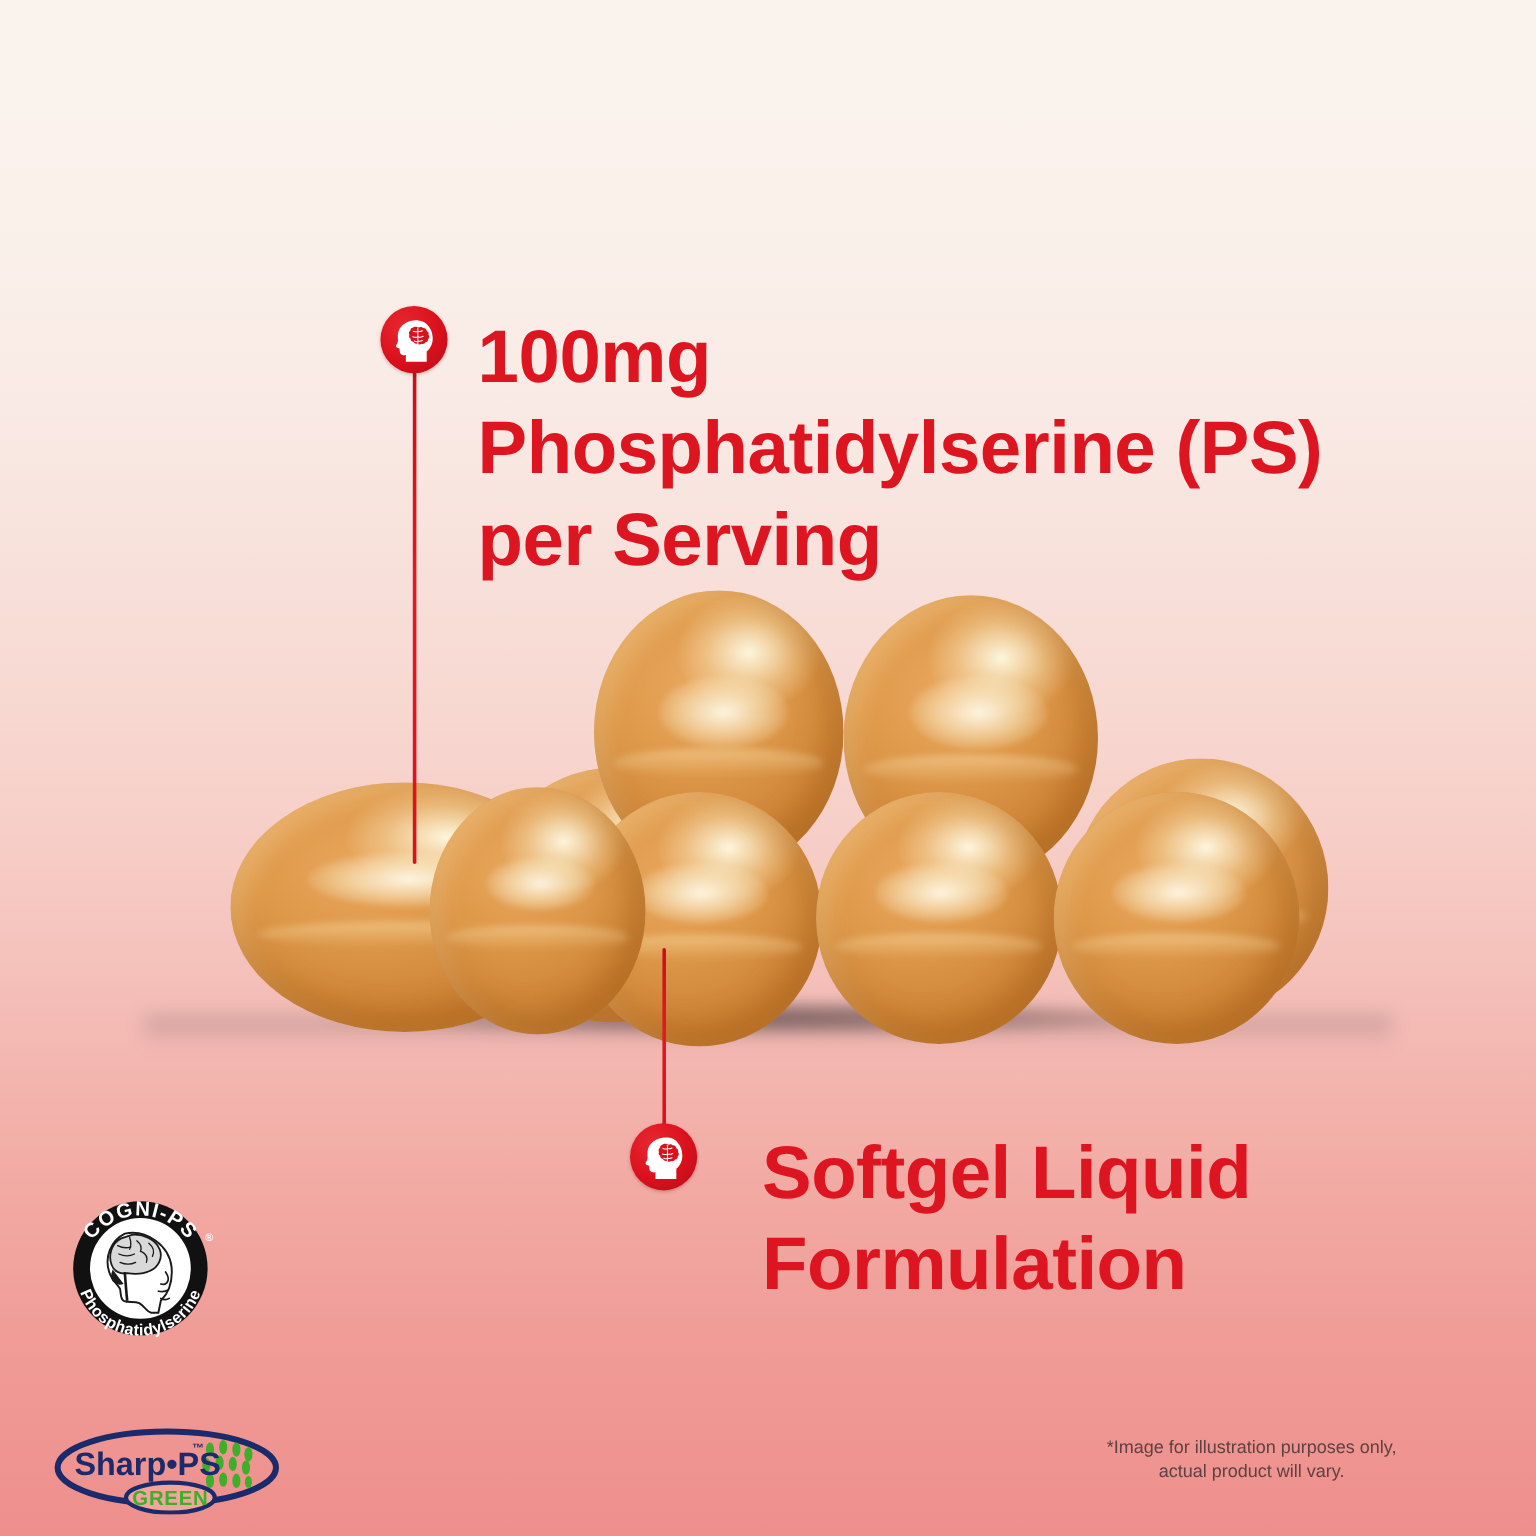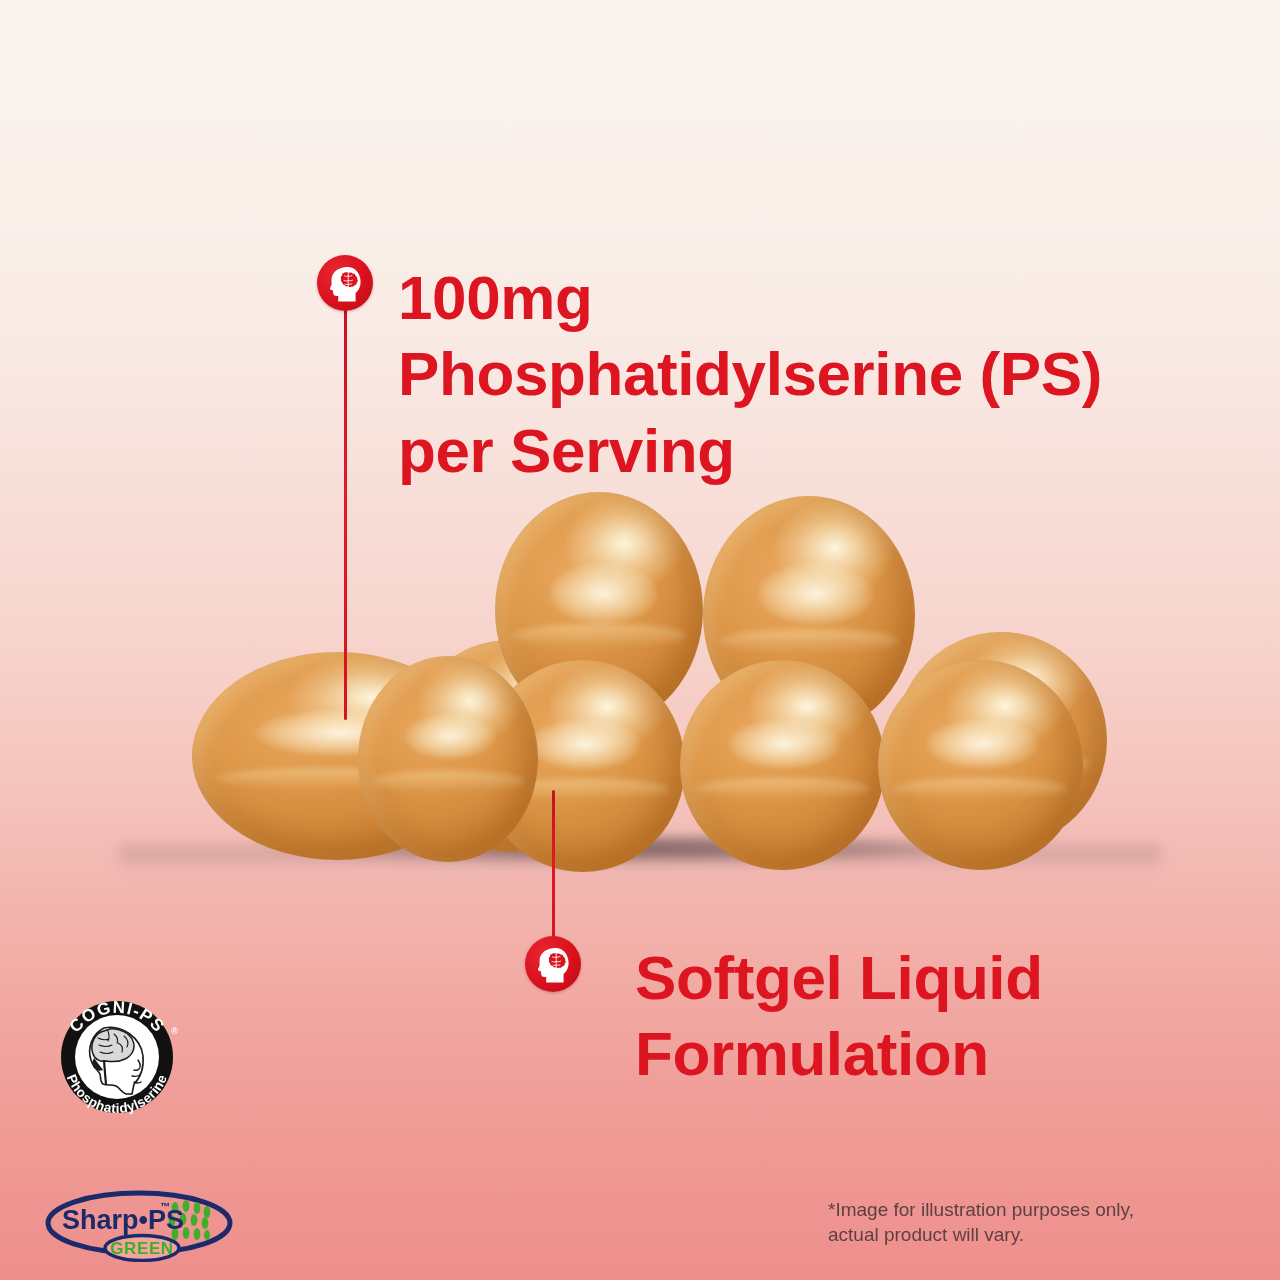--- a/index.html
+++ b/index.html
@@ -105,21 +105,21 @@
   #sharp{position:absolute;left:44px;top:1188px;width:190px;height:74px;}
   #sharp svg{width:100%;height:100%;display:block;}
 
   
   .foot-left{
     position:absolute;left:34px;top:1224px;
     color:#6A4A4A;font-size:19px;letter-spacing:.1px;white-space:nowrap;
   }
   .foot-right{
     position:absolute;right:22px;top:1197px;width:430px;
-    color:#5E4142;font-size:19px;line-height:1.34;text-align:left;
+    color:#5E4142;font-size:15px;line-height:1.34;text-align:center;
     white-space:pre-line;
   }
 </style>
 </head>
 <body>
 
 <div id="stage">
 
 
   <div class="floorband"></div>

